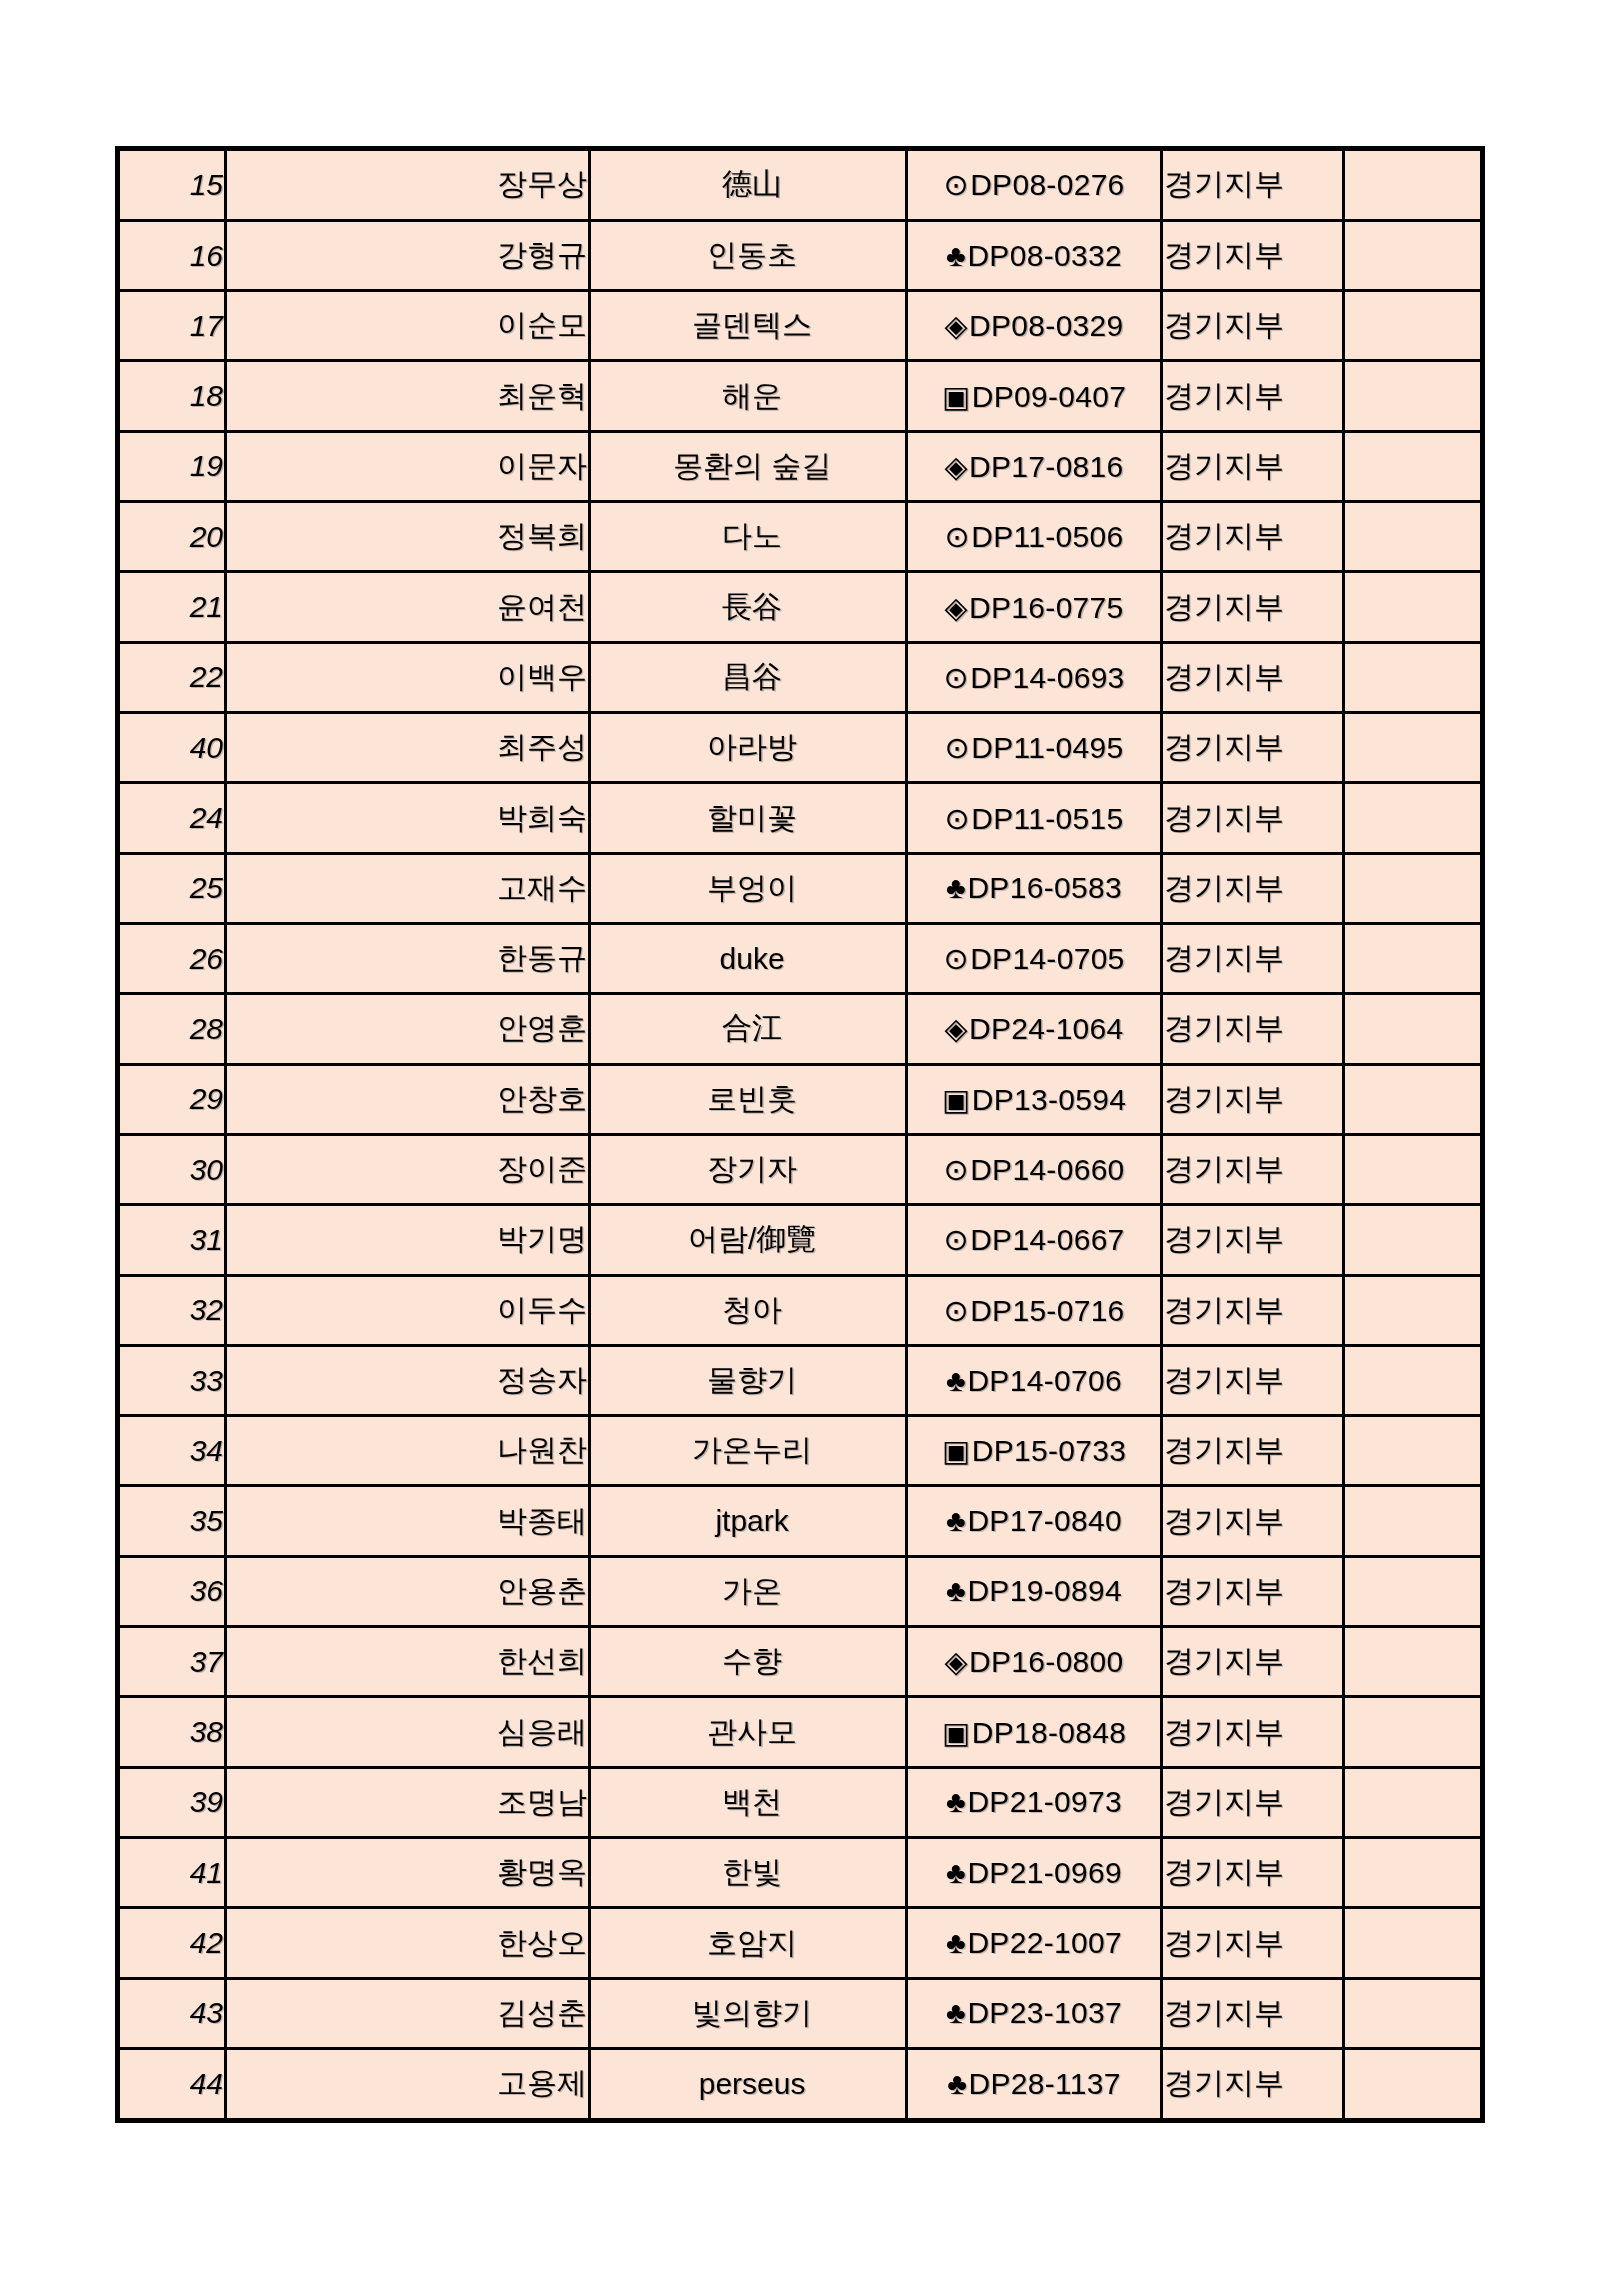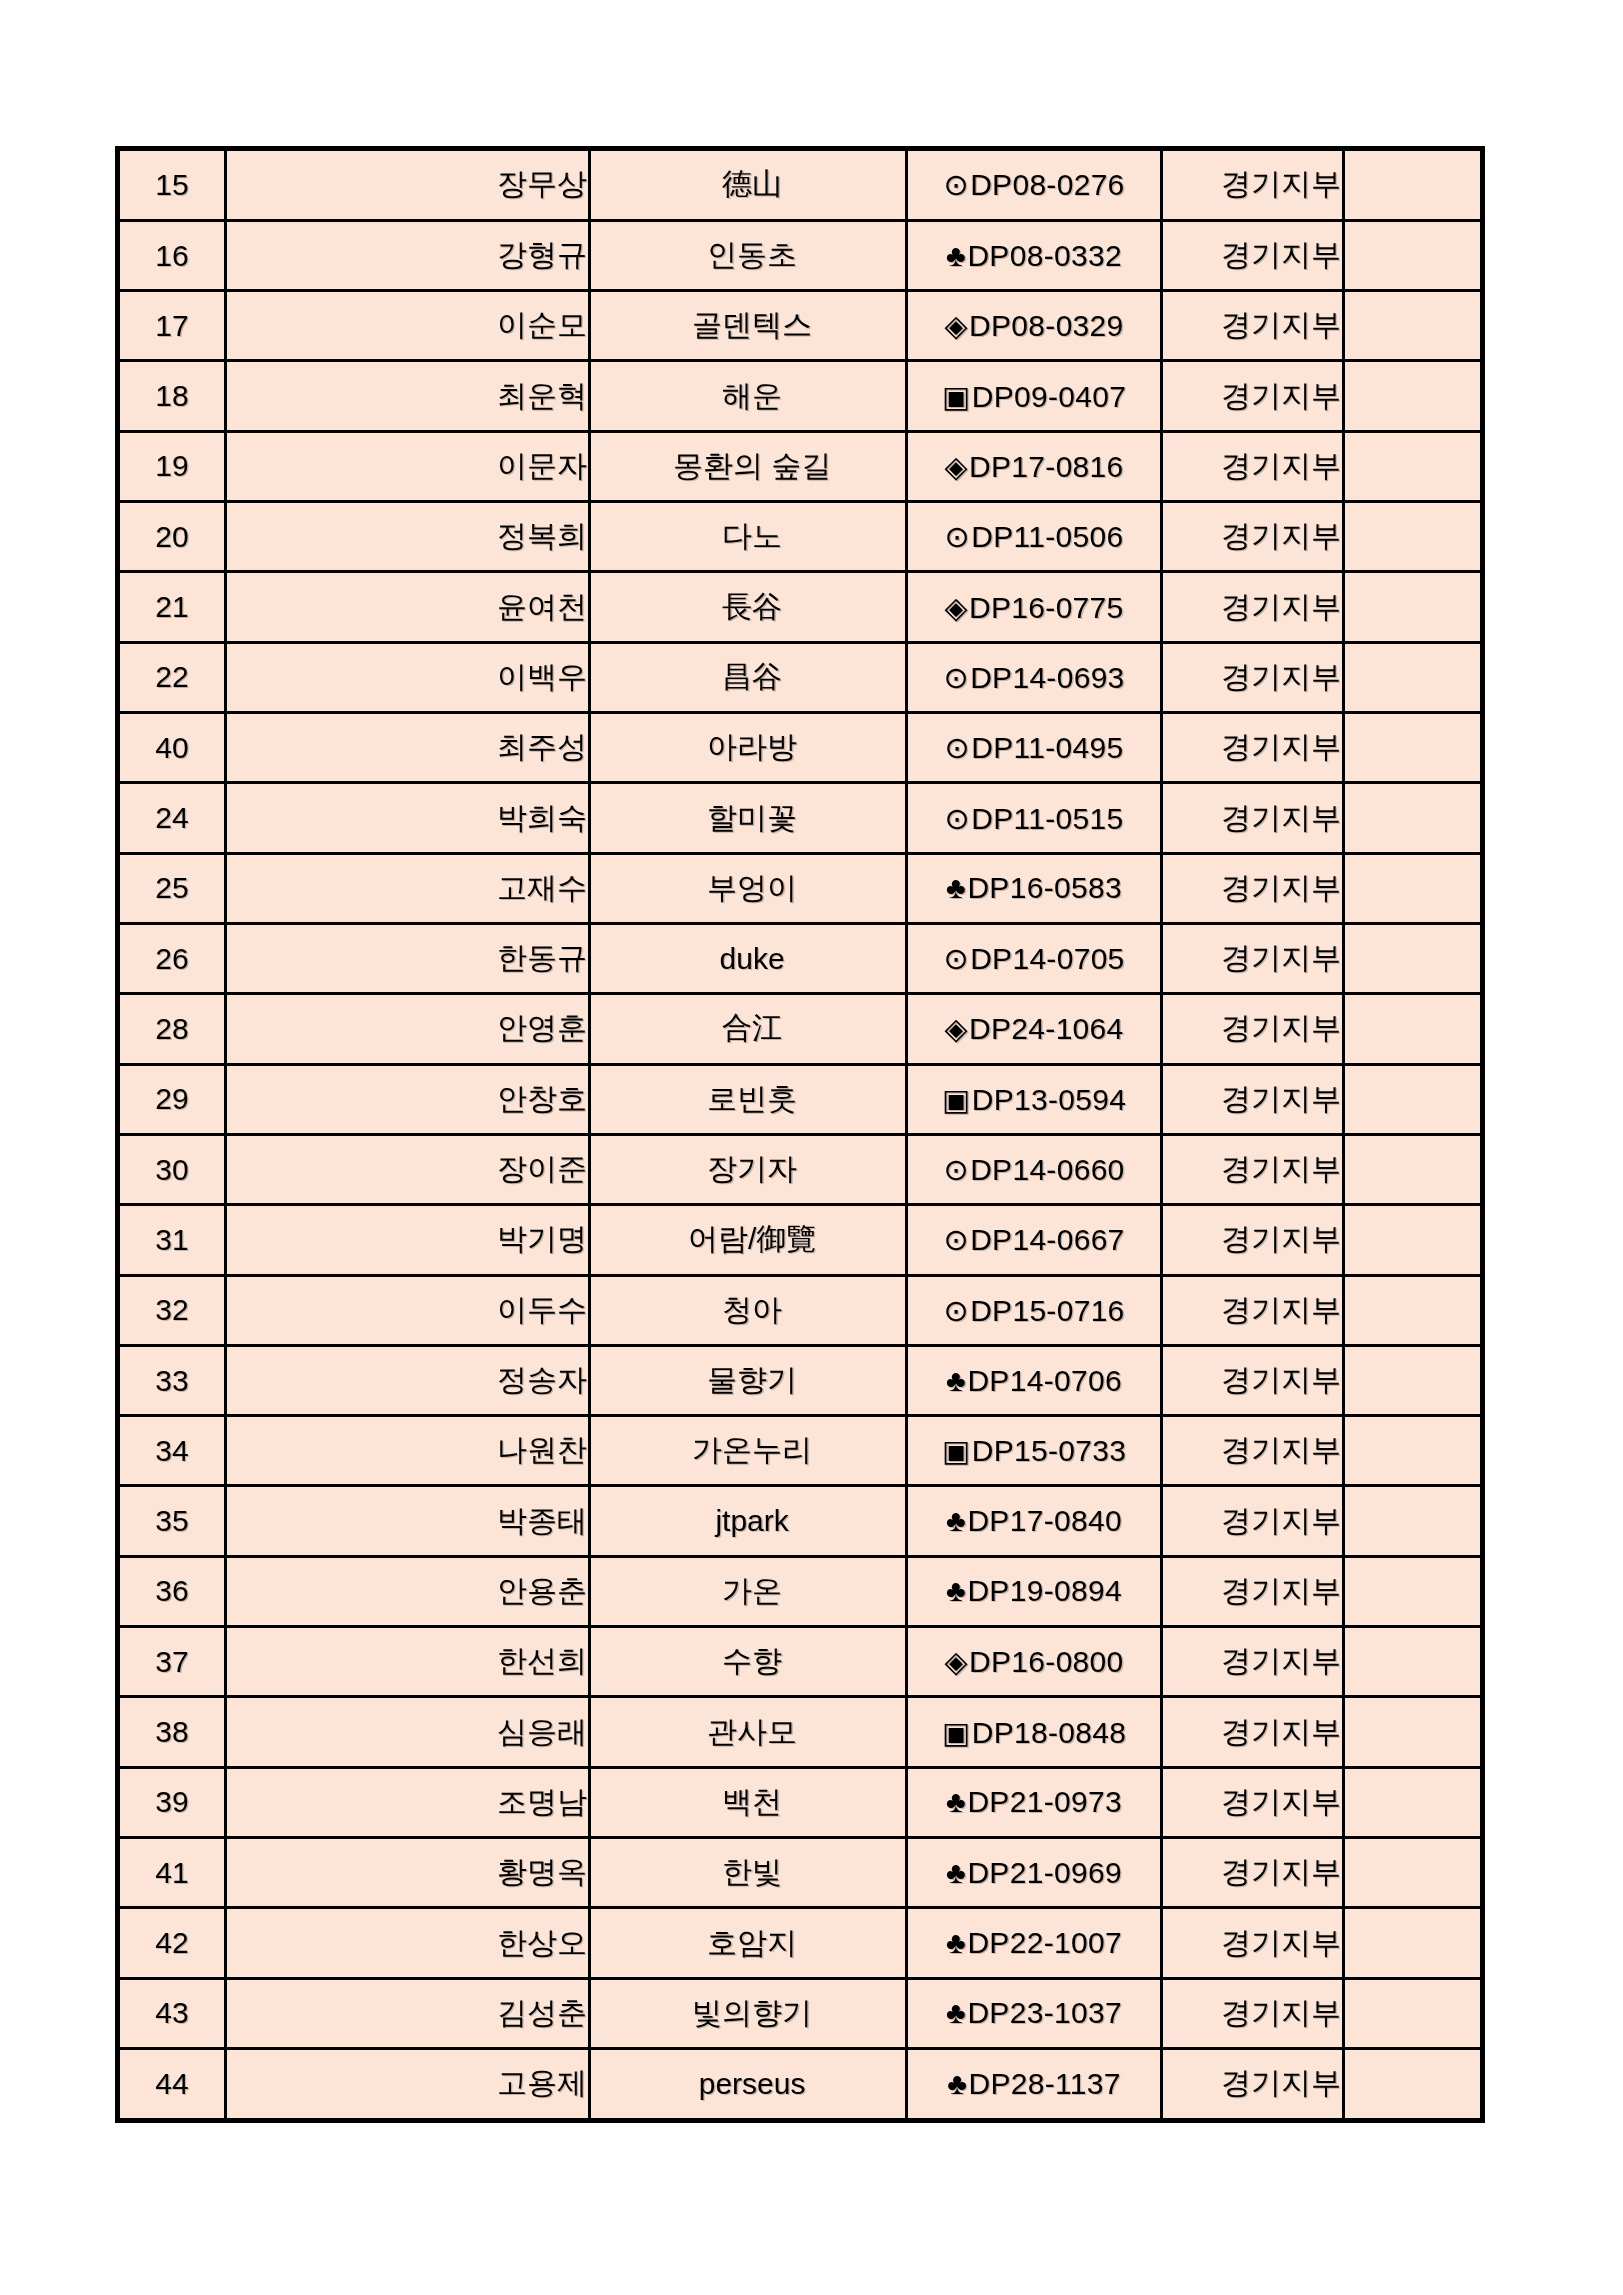--- a/index.html
+++ b/index.html
@@ -26,25 +26,25 @@
   }
   table.roster td {
     border: 3.9px solid #000;
     background: #fce4d6;
     font-size: 30px;
     vertical-align: middle;
     white-space: nowrap;
     overflow: hidden;
     text-shadow: 1.3px 1.3px 0 rgba(90, 90, 90, 0.35);
   }
-  td.c-no     { text-align: center; }
+  td.c-no     { text-align: right; font-style: italic; }
   td.c-name   { text-align: right; padding-left: 9.2px; }
   td.c-nick   { text-align: center; padding-left: 9.2px; }
   td.c-code   { text-align: center; letter-spacing: 0.3px; }
-  td.c-branch { text-align: right; }
+  td.c-branch { text-align: left; }
   td.c-extra  { }
   .sym { display: inline-block; margin-right: 1.3px; }
 </style>
 </head>
 <body>
 
 <table class="roster">
   <colgroup>
     <col style="width:108px">
     <col style="width:364px">

